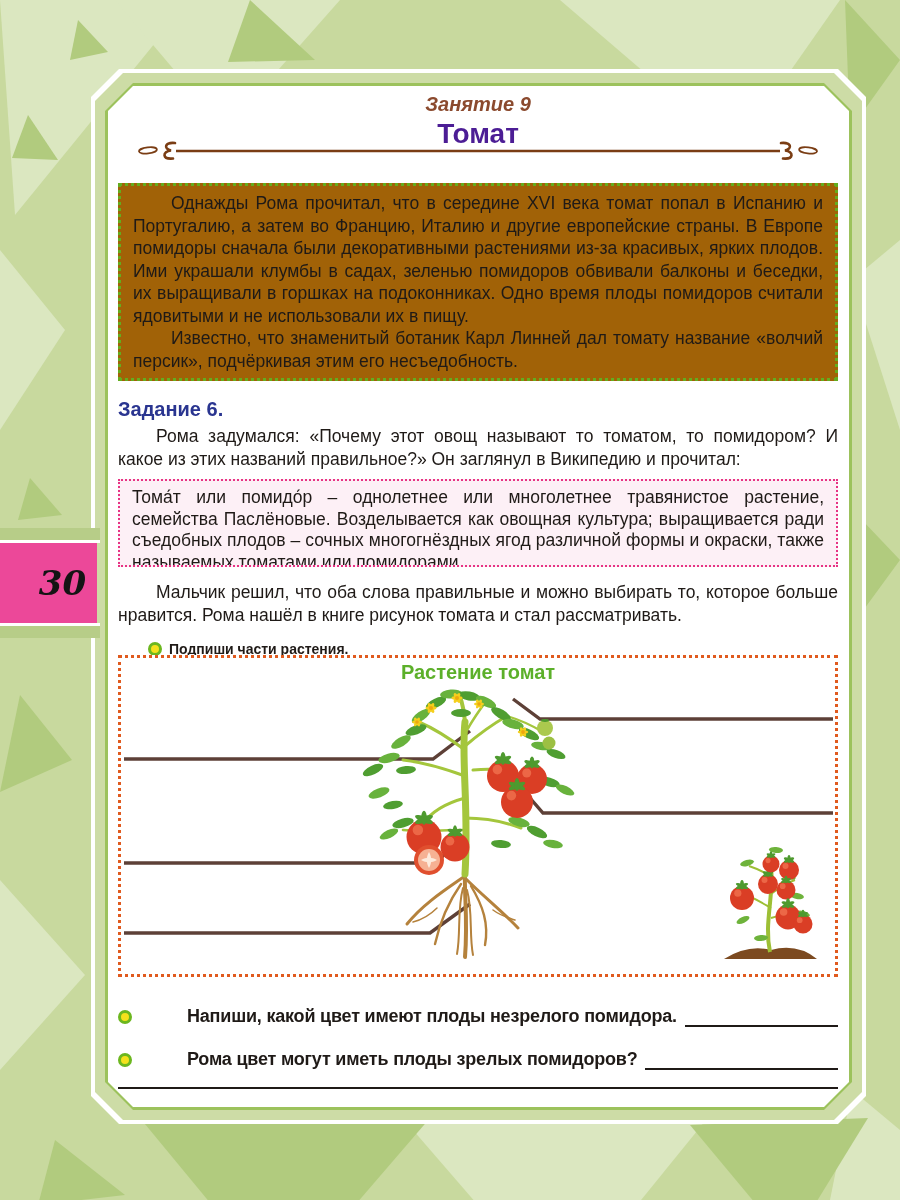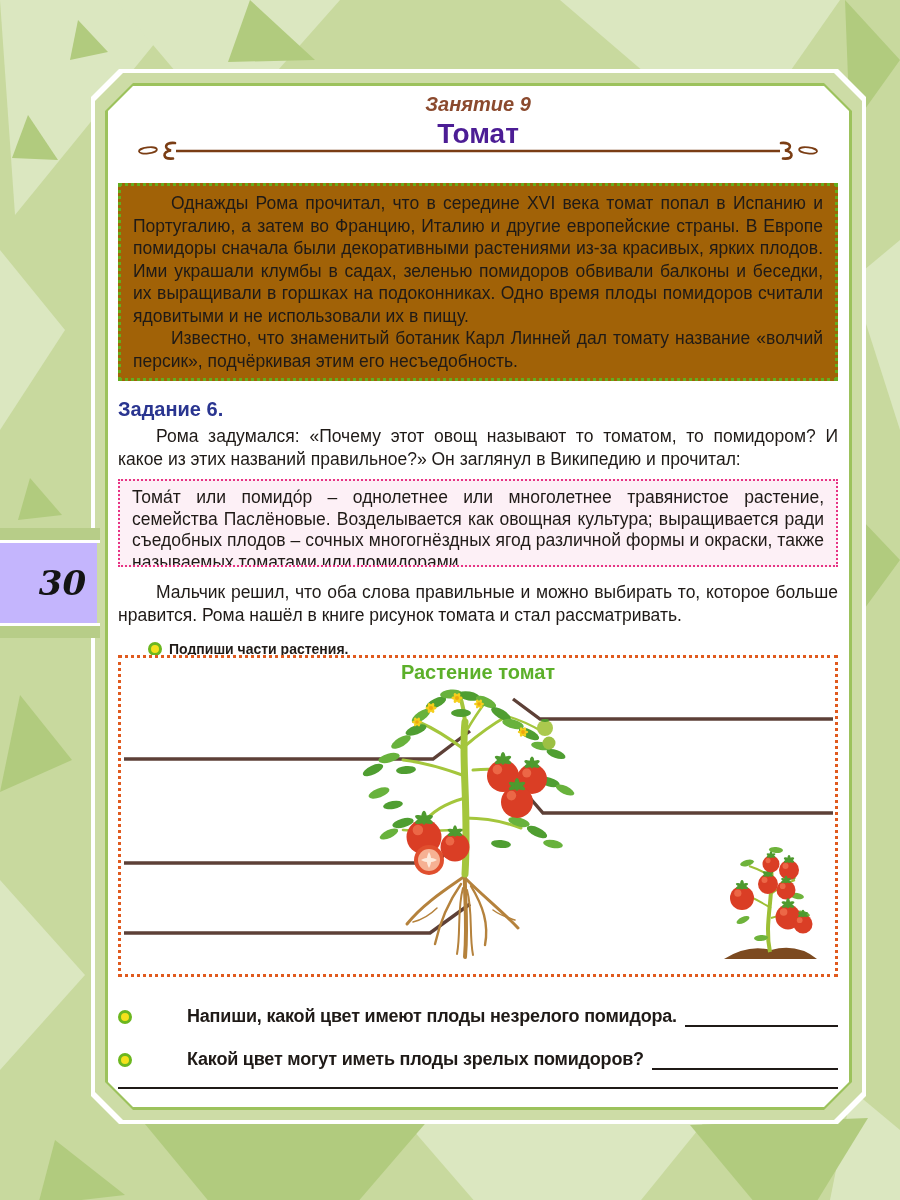--- a/index.html
+++ b/index.html
@@ -13,21 +13,21 @@
   .chamfer{clip-path:polygon(28px 0,calc(100% - 28px) 0,100% 28px,100% calc(100% - 28px),calc(100% - 28px) 100%,28px 100%,0 calc(100% - 28px),0 28px);}
   .frame-outer{position:absolute;left:91px;top:69px;width:775px;height:1055px;background:#ffffff;z-index:1;}
   .frame-gap{position:absolute;left:95px;top:73px;width:767px;height:1047px;background:#cddca6;z-index:2;}
   .page-pin{position:absolute;left:105px;top:83px;width:747px;height:1027px;background:#9cc25c;z-index:3;}
   .page-white{position:absolute;left:108px;top:86px;width:741px;height:1021px;background:#ffffff;z-index:4;
     clip-path:polygon(25px 0,calc(100% - 25px) 0,100% 25px,100% calc(100% - 25px),calc(100% - 25px) 100%,25px 100%,0 calc(100% - 25px),0 25px);}
   
   .tab{position:absolute;left:0;top:528px;width:100px;z-index:5;}
   .tab .strip{height:12px;background:#b7cd88;}
   .tab .wline{height:3px;background:#ffffff;width:100px;}
-  .tab .yellow{height:80px;width:97px;background:#c4b5fd;display:flex;align-items:center;justify-content:center;padding-left:28px;box-sizing:border-box;}
+  .tab .yellow{height:80px;width:97px;background:#ec4899;display:flex;align-items:center;justify-content:center;padding-left:28px;box-sizing:border-box;}
   .tab .num{font-family:"DejaVu Serif", serif;font-style:italic;font-weight:bold;font-size:34px;color:#141414;}
   
   .content{position:absolute;left:105px;top:83px;width:747px;height:1027px;z-index:6;}
   .blk{position:absolute;left:13px;width:720px;box-sizing:border-box;}
   .hdr{top:10px;text-align:center;}
   .hdr .lesson{font-size:20px;font-weight:bold;font-style:italic;color:#8b4a2e;}
   .hdr .title{font-size:28px;font-weight:bold;color:#4c1d95;margin-top:2px;}
   .divider{top:56px;height:24px;}
   .intro-box{top:100px;min-height:192px;border:3px dotted #64ad1e;padding:6px 12px;background:#a16207;}
   .btext{font-size:17.5px;line-height:22.5px;text-align:justify;margin:0;}
@@ -275,19 +275,19 @@
   </div>
 
   <div class="blk q-row q1">
     <span class="bullet"></span>
     <span class="q-text">Напиши, какой цвет имеют плоды незрелого помидора.</span>
     <span class="q-line"></span>
   </div>
 
   <div class="blk q-row q2">
     <span class="bullet"></span>
-    <span class="q-text">Какой цвет могут иметь плоды зрелых помидоров?</span>
+    <span class="q-text">Рома цвет могут иметь плоды зрелых помидоров?</span>
     <span class="q-line"></span>
   </div>
 
   <div class="blk full-line"></div>
 
 </div>
 
 </body></html>

